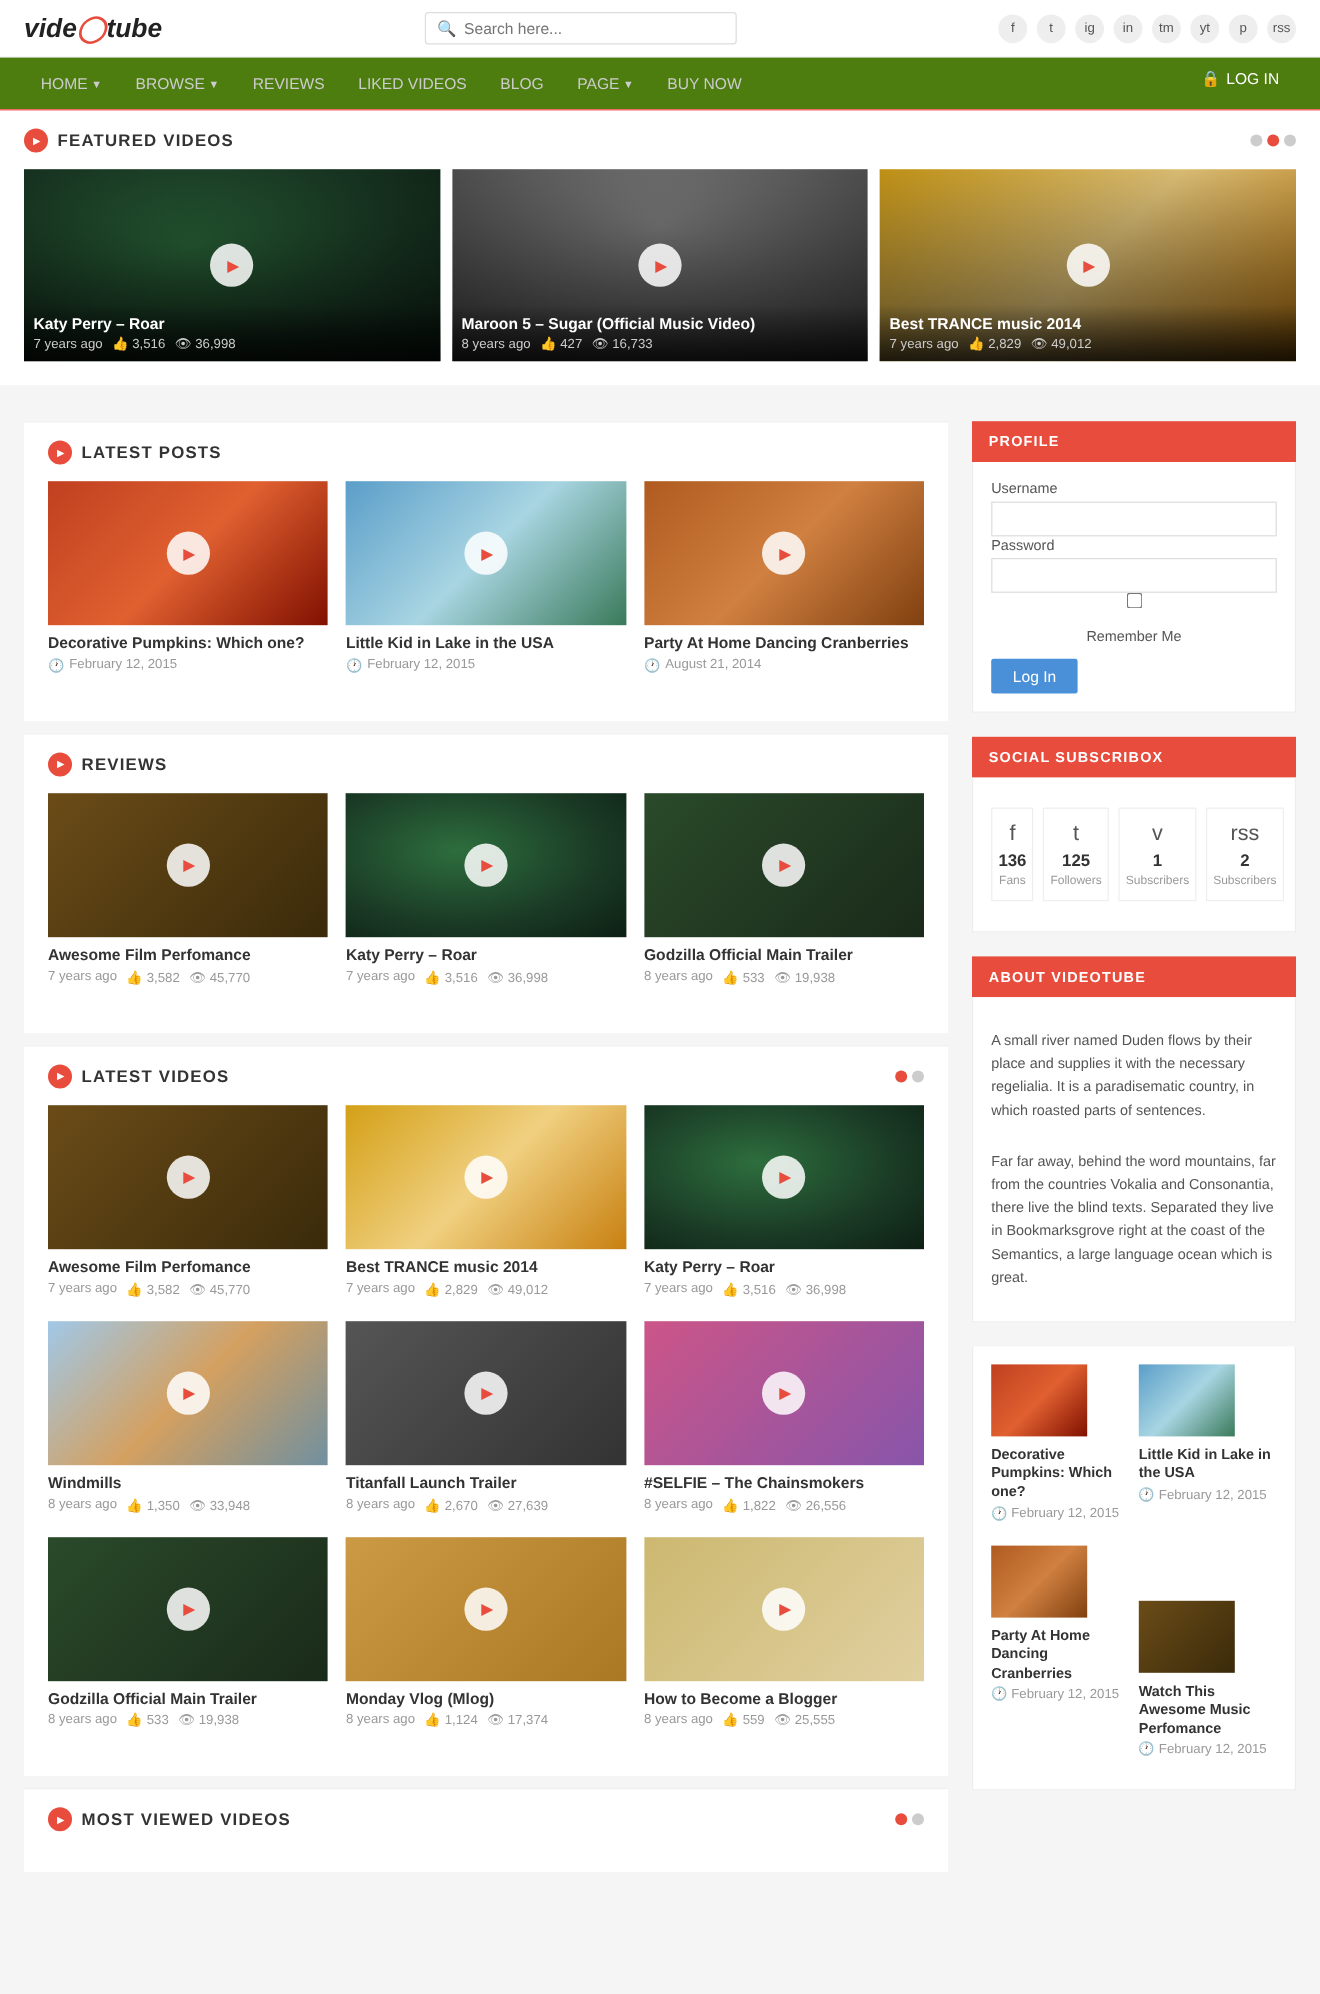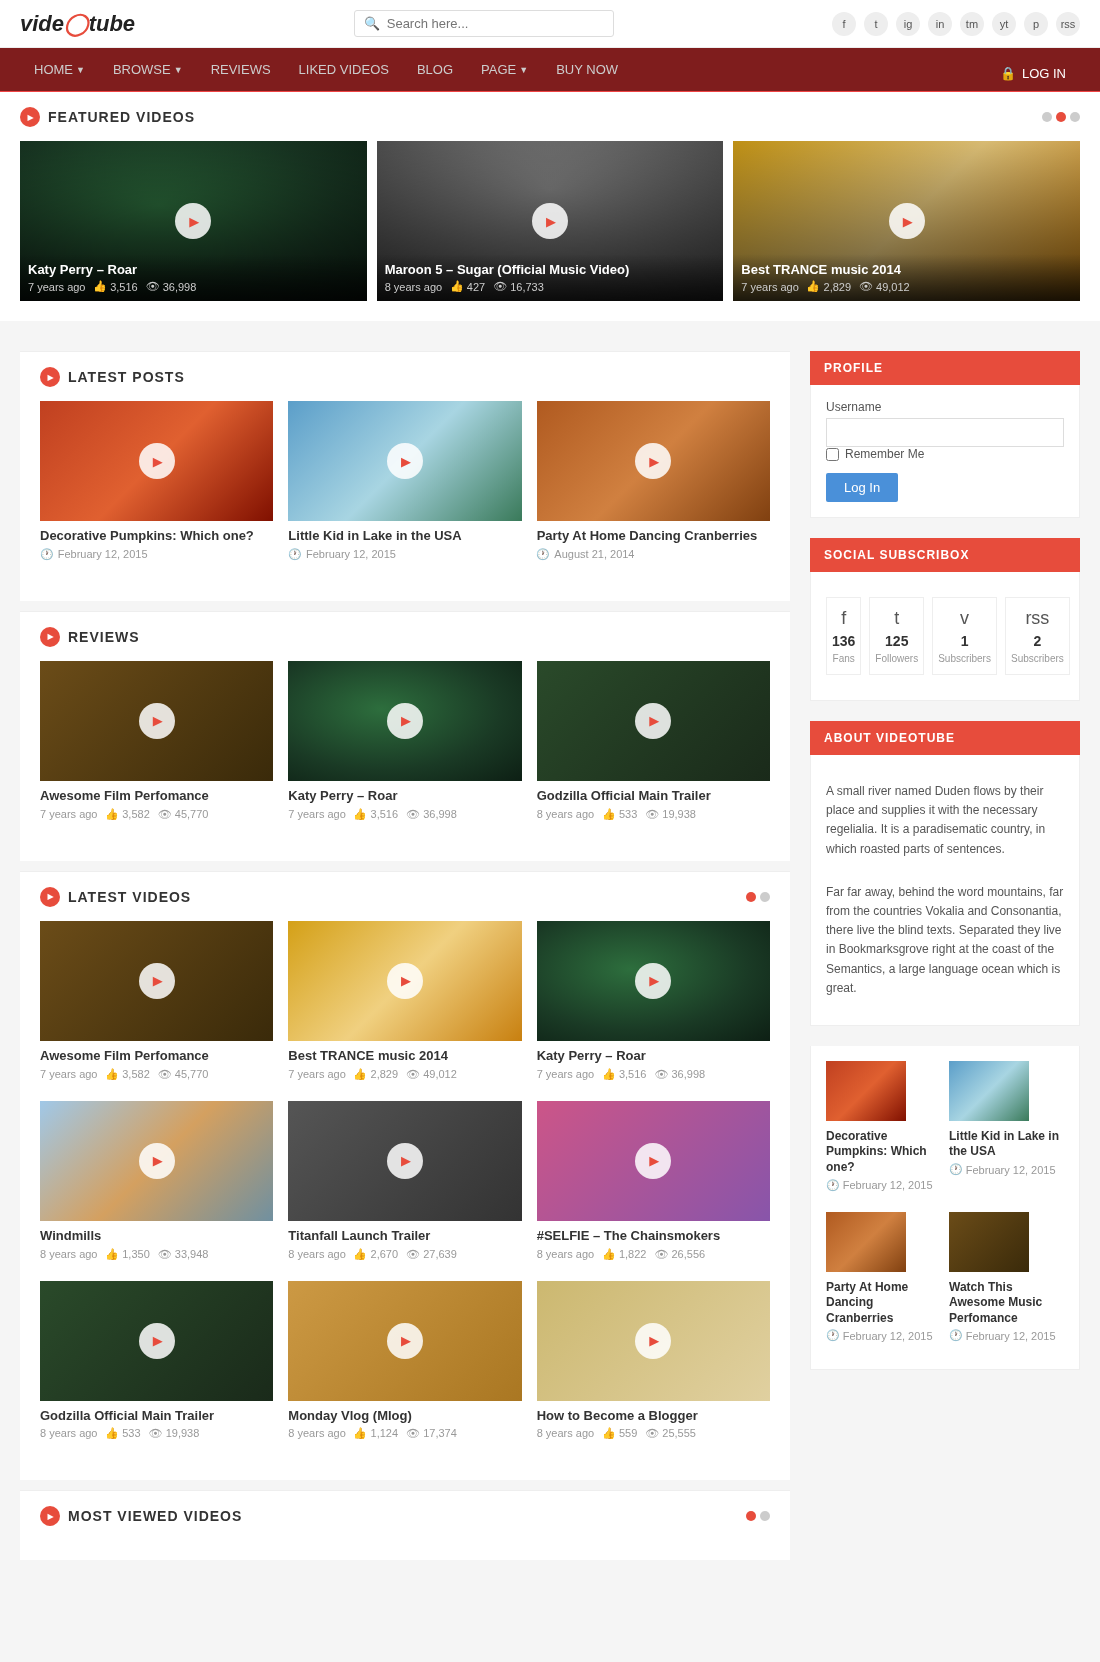--- a/index.html
+++ b/index.html
@@ -9,21 +9,21 @@
     .header { background: #fff; padding: 10px 20px; display: flex; align-items: center; justify-content: space-between; border-bottom: 1px solid #eee; }
     .logo { font-size: 22px; font-weight: bold; color: #222; font-style: italic; }
     .logo span { color: #e74c3c; }
     .search-bar { display: flex; align-items: center; border: 1px solid #ddd; border-radius: 3px; padding: 5px 10px; width: 260px; }
     .search-bar input { border: none; outline: none; font-size: 13px; width: 100%; }
     .search-icon { color: #999; margin-right: 6px; }
     .social-icons { display: flex; gap: 8px; }
     .social-icon { width: 24px; height: 24px; border-radius: 50%; display: flex; align-items: center; justify-content: center; font-size: 11px; color: #555; background: #eee; cursor: pointer; }
 
     
-    .nav { background: #7f1d1d; padding: 0 20px; display: flex; align-items: flex-end; justify-content: space-between; }
+    .nav { background: #4d7c0f; padding: 0 20px; display: flex; align-items: flex-start; justify-content: space-between; }
     .nav-left { display: flex; }
     .nav-item { color: #ccc; padding: 14px 14px; font-size: 13px; cursor: pointer; text-decoration: none; display: flex; align-items: center; gap: 3px; }
     .nav-login { color: #fff; padding: 10px 14px; font-size: 13px; cursor: pointer; display: flex; align-items: center; gap: 5px; }
     .caret { font-size: 9px; }
 
     
     .main-container { display: flex; gap: 20px; padding: 20px; }
     .content { flex: 1; min-width: 0; }
     .sidebar { width: 270px; flex-shrink: 0; }
 
@@ -60,21 +60,21 @@
 
     
     .sidebar-widget { margin-bottom: 20px; }
     .widget-header { background: #e74c3c; color: #fff; padding: 10px 14px; font-size: 12px; font-weight: bold; letter-spacing: 1px; text-transform: uppercase; margin-bottom: 0; }
     .widget-body { background: #fff; border: 1px solid #eee; border-top: none; padding: 15px; }
 
     
     .form-group { margin-bottom: 0; }
     .form-label { font-size: 12px; color: #555; margin-bottom: 4px; display: block; }
     .form-input { width: 100%; border: 1px solid #ddd; padding: 6px 8px; font-size: 13px; outline: none; }
-    .remember-me { display: flex; align-items: center; gap: 6px; font-size: 12px; color: #555; margin-bottom: 12px; }
+    .remember-me { display: flex; align-items: center; gap: 16px; font-size: 12px; color: #555; margin-bottom: 12px; flex-direction: column; }
     .login-btn { background: #4a90d9; color: #fff; border: none; padding: 7px 18px; font-size: 13px; cursor: pointer; border-radius: 2px; }
 
     
     .social-grid { display: grid; grid-template-columns: 1fr 1fr 1fr 1fr; gap: 8px; padding: 10px 0; }
     .social-box { display: flex; flex-direction: column; align-items: center; gap: 4px; padding: 10px 5px; border: 1px solid #eee; }
     .social-box-icon { font-size: 18px; color: #555; }
     .social-count { font-size: 14px; font-weight: bold; color: #333; }
     .social-label { font-size: 10px; color: #999; }
 
     
@@ -446,20 +446,24 @@
 
   <div class="sidebar">
 
     <div class="sidebar-widget">
       <div class="widget-header">PROFILE</div>
       <div class="widget-body">
         <div class="form-group">
           <label class="form-label">Username</label>
           <input type="text" class="form-input" style="">
         </div>
+        <div class="form-group">
+          <label class="form-label">Password</label>
+          <input type="password" class="form-input" style="">
+        </div>
         <div class="remember-me">
           <input type="checkbox" style="">
           <span>Remember Me</span>
         </div>
         <button class="login-btn">Log In</button>
       </div>
     </div>
 
     <div class="sidebar-widget">
       <div class="widget-header">SOCIAL SUBSCRIBOX</div>
@@ -528,21 +532,21 @@
             <div class="latest-post-thumb party-grad"></div>
             <div class="latest-post-info">
               <div class="latest-post-title">Party At Home Dancing Cranberries</div>
               <div class="latest-post-date">
                 <span>🕐</span>
                 <span>February 12, 2015</span>
               </div>
             </div>
           </div>
 
-          <div class="latest-post-item" style="flex-direction:column;">
+          <div class="latest-post-item" style="flex-direction:column;margin-top:46px;">
             <div class="latest-post-thumb film-grad"></div>
             <div class="latest-post-info">
               <div class="latest-post-title">Watch This Awesome Music Perfomance</div>
               <div class="latest-post-date">
                 <span>🕐</span>
                 <span>February 12, 2015</span>
               </div>
             </div>
           </div>
 

